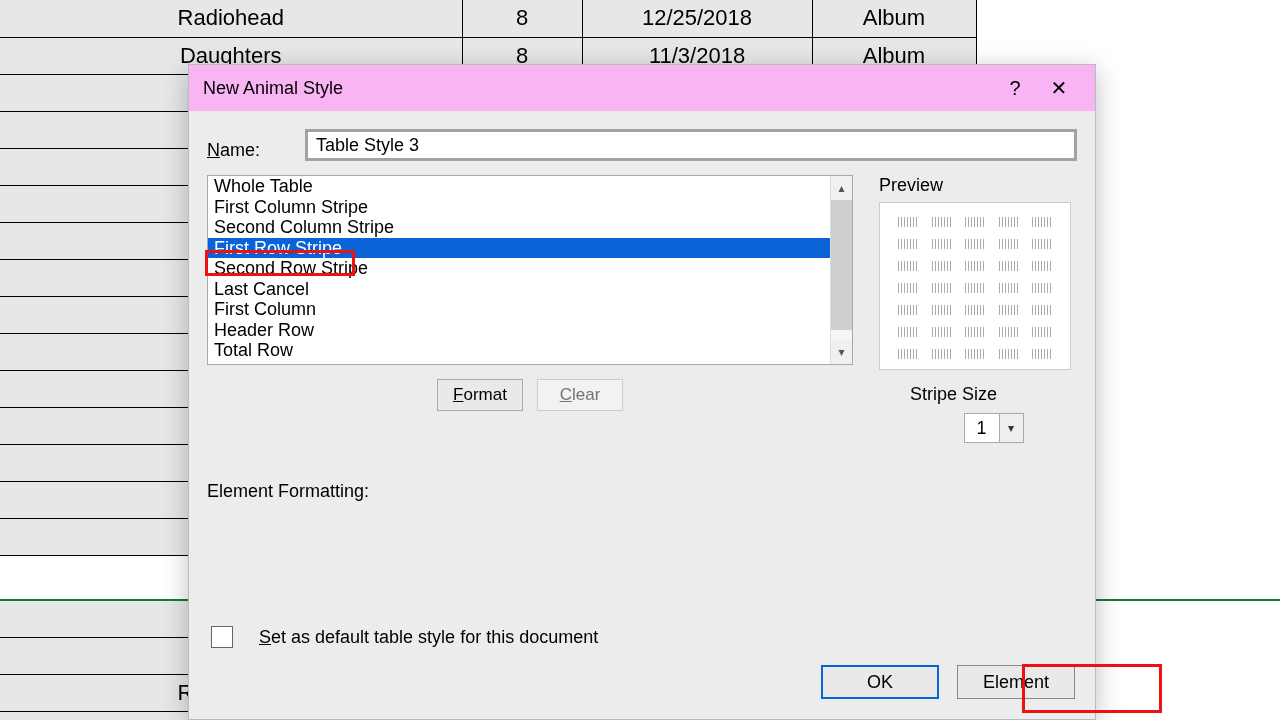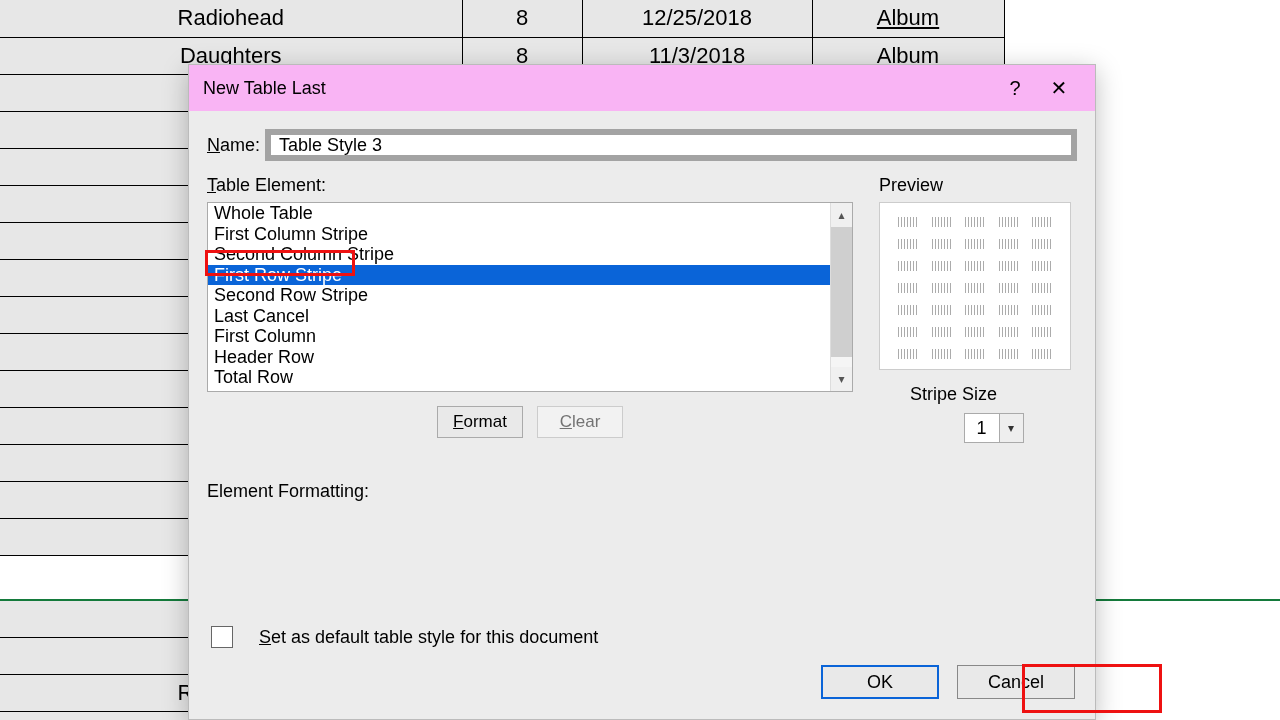--- a/index.html
+++ b/index.html
@@ -19,21 +19,21 @@
     border-right: 1px solid #000;
     height: 37px;
     text-align: center;
     vertical-align: middle;
     padding: 0 6px;
     background: #e7e7e7;
   }
   .sheet td.c1 { width: 462px; border-left: none; }
   .sheet td.c2 { width: 120px; }
   .sheet td.c3 { width: 230px; }
-  .sheet td.c4 { width: 192px; text-decoration: underline; }
+  .sheet td.c4 { width: 164px; }
   .sheet td.pad { border: none; background: #fff; }
   .sheet tr.spacer td { height: 45px; border-bottom: 2px solid #147a3b; background:#fff; border-right: none; }
   .sheet tr.spacer td.c4 { border-bottom: none; }
 
   
   .dialog {
     position: absolute;
     left: 188px;
     top: 64px;
     width: 908px;
@@ -49,26 +49,26 @@
     padding: 0 14px;
     font-size: 18px;
     color: #000;
   }
   .titlebar .spacer { flex: 1; }
   .titlebar .tb-btn {
     width: 44px; height: 46px; display:flex; align-items:center; justify-content:center;
     font-size: 20px; cursor: pointer;
   }
   .dlg-body { padding: 18px 18px 5px 18px; font-size: 18px; color:#000; }
-  .row-name { display:flex; align-items:center; margin-bottom: 14px; }
+  .row-name { display:flex; align-items:flex-end; margin-bottom: 14px; gap: 40px; }
   .row-name label { width: 58px; }
   .row-name label u { text-decoration: underline; }
   .row-name input {
     flex:1; height: 32px; padding: 2px 8px; font-size: 18px;
-    border: 6px solid #a3a3a3; background:#fff;
+    border: 3px solid #a3a3a3; background:#fff;
   }
   .midwrap { display:flex; gap: 18px; }
   .leftcol { flex: 1; padding-right: 8px; position: relative;}
   .rightcol { width: 198px; }
   .lbl { margin-bottom: 6px; }
   .lbl u { text-decoration: underline; }
 
   .listbox {
     border: 1px solid #aaa; background:#fff; height: 190px;
     display:flex;
@@ -287,34 +287,33 @@
         <td class="c2">2</td>
         <td class="c3"></td>
         <td class="c4">Album</td>
         <td class="pad"></td>
       </tr>
     </tbody>
 </table>
 
 <div class="dialog">
   <div class="titlebar">
-    <span>New Table Last</span>
+    <span>New Animal Style</span>
     <span class="spacer"></span>
     <span class="tb-btn">?</span>
     <span class="tb-btn">✕</span>
   </div>
   <div class="dlg-body">
     <div class="row-name">
       <label><u>N</u>ame:</label>
       <input type="text" value="Table Style 3" style="">
     </div>
 
     <div class="midwrap">
       <div class="leftcol">
-        <div class="lbl"><u>T</u>able Element:</div>
         <div class="listbox">
           <div class="items" id="te-items">
               <div class="item">Whole Table</div>
               <div class="item">First Column Stripe</div>
               <div class="item">Second Column Stripe</div>
               <div class="item selected">First Row Stripe</div>
               <div class="item">Second Row Stripe</div>
               <div class="item">Last Cancel</div>
               <div class="item">First Column</div>
               <div class="item">Header Row</div>
@@ -406,18 +405,18 @@
       <div class="fmt-box"></div>
     </div>
 
     <div class="chkrow">
       <div class="chk"></div>
       <span><u>S</u>et as default table style for this document</span>
     </div>
   </div>
   <div class="dlg-footer">
     <div class="dlg-btn ok">OK</div>
-    <div class="dlg-btn">Cancel</div>
+    <div class="dlg-btn">Element</div>
   </div>
 </div>
 
 <div class="hl hl-row"></div>
 <div class="hl hl-ok"></div>
 
 </body></html>

